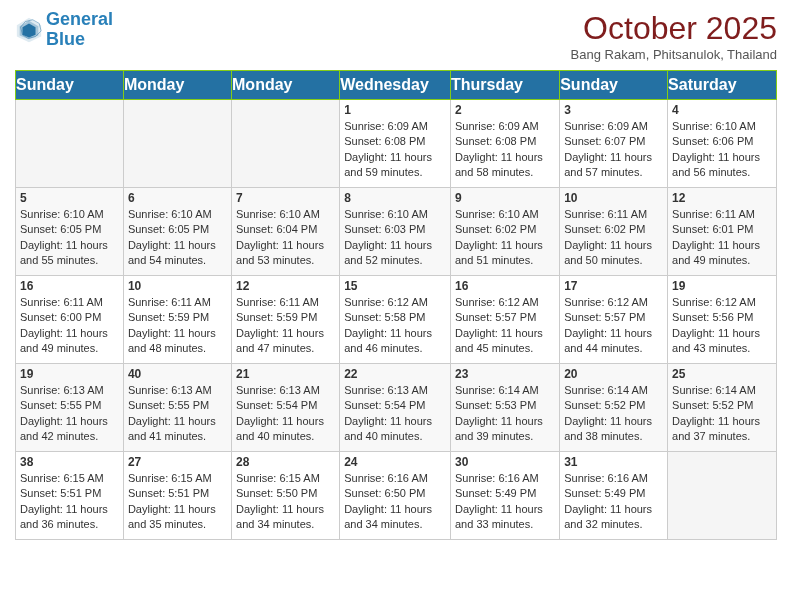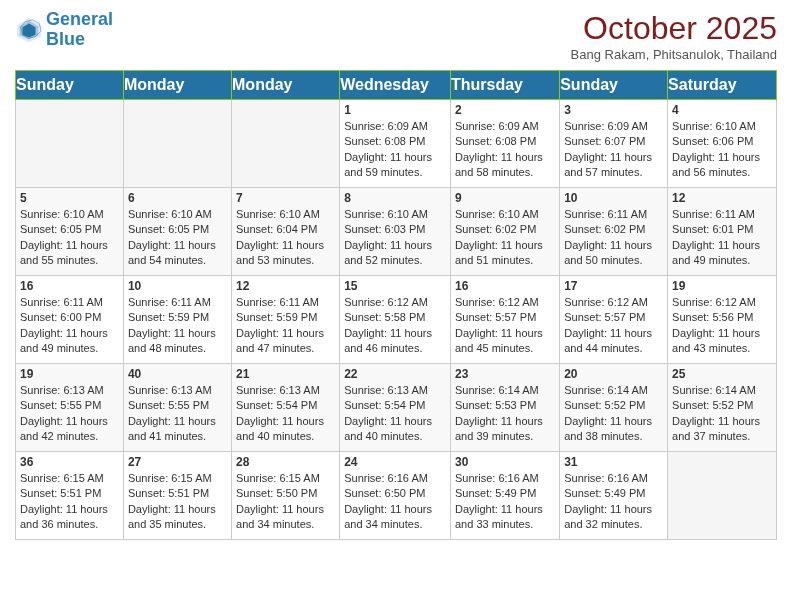--- a/index.html
+++ b/index.html
@@ -310,21 +310,21 @@
           <td>
             <div class="day-num">25</div>
             <div class="day-info" style="white-space: pre-line;">Sunrise: 6:14 AM
 Sunset: 5:52 PM
 Daylight: 11 hours
 and 37 minutes.</div>
           </td>
         </tr>
         <tr>
           <td>
-            <div class="day-num">36</div>
+            <div class="day-num">38</div>
             <div class="day-info" style="white-space: pre-line;">Sunrise: 6:15 AM
 Sunset: 5:51 PM
 Daylight: 11 hours
 and 36 minutes.</div>
           </td>
           <td>
             <div class="day-num">27</div>
             <div class="day-info" style="white-space: pre-line;">Sunrise: 6:15 AM
 Sunset: 5:51 PM
 Daylight: 11 hours

